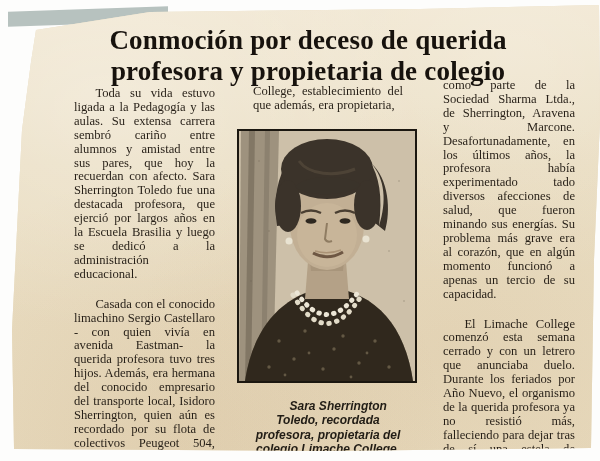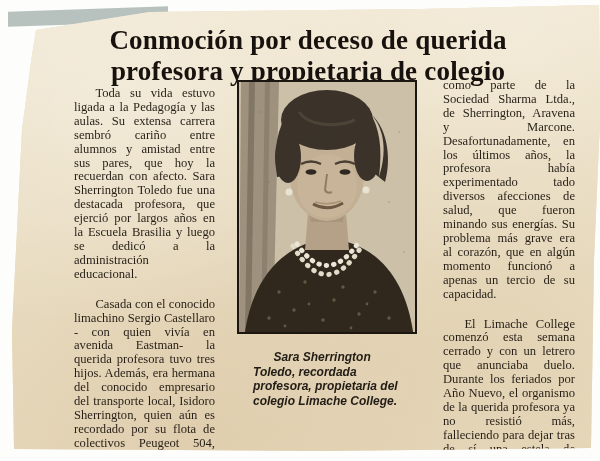--- a/index.html
+++ b/index.html
@@ -71,39 +71,40 @@
   }
   .photo-frame svg { display: block; }
 
   .caption {
     margin-top: 8px;
     font-family: "Liberation Sans", sans-serif;
     font-style: italic;
     font-weight: bold;
     font-size: 12px; line-height: 14.5px;
     color: #211c15;
-    text-align: left;
+    text-align: center;
     text-indent: 0;
   }
 </style>
 </head>
 <body>
 
 <div class="edge-sliver"></div>
 
 <div class="paper">
 
   <h1 class="headline">Conmoción por deceso de querida profesora y propietaria de colegio</h1>
 
   <div class="col col1">
     <p>Toda su vida estuvo ligada a la Pedagogía y las aulas. Su extensa carrera sembró cariño entre alumnos y amistad entre sus pares, que hoy la recuerdan con afecto. Sara Sherrington Toledo fue una destacada profesora, que ejerció por largos años en la Escuela Brasilia y luego se dedicó a la administración educacional.</p>
     <p>Casada con el conocido limachino Sergio Castellaro - con quien vivía en avenida Eastman- la querida profesora tuvo tres hijos. Además, era hermana del conocido empresario del transporte local, Isidoro Sherrington, quien aún es recordado por su flota de colectivos Peugeot 504, que hacía el recorrido 18 de Septiembre a fines de los '80.</p>
   </div>
 
   <div class="col col2">
+    <p class="noindent">College, establecimiento del que además, era propietaria,</p>
 
     <div class="photo-frame">
 
       <svg viewBox="0 0 176 250" width="176" height="250" aria-hidden="true">
         <rect width="176" height="250" fill="#c6b9a2"></rect>
         <rect width="176" height="250" fill="#d4c8b0" opacity="0.5"></rect>
 
         <path d="M2,0 L40,0 L34,250 L0,250 Z" fill="#8e8370" opacity="0.75"></path>
         <path d="M10,0 L16,0 L12,250 L6,250 Z" fill="#6f6555" opacity="0.6"></path>
         <path d="M26,0 L31,0 L27,250 L22,250 Z" fill="#7a7060" opacity="0.5"></path>

